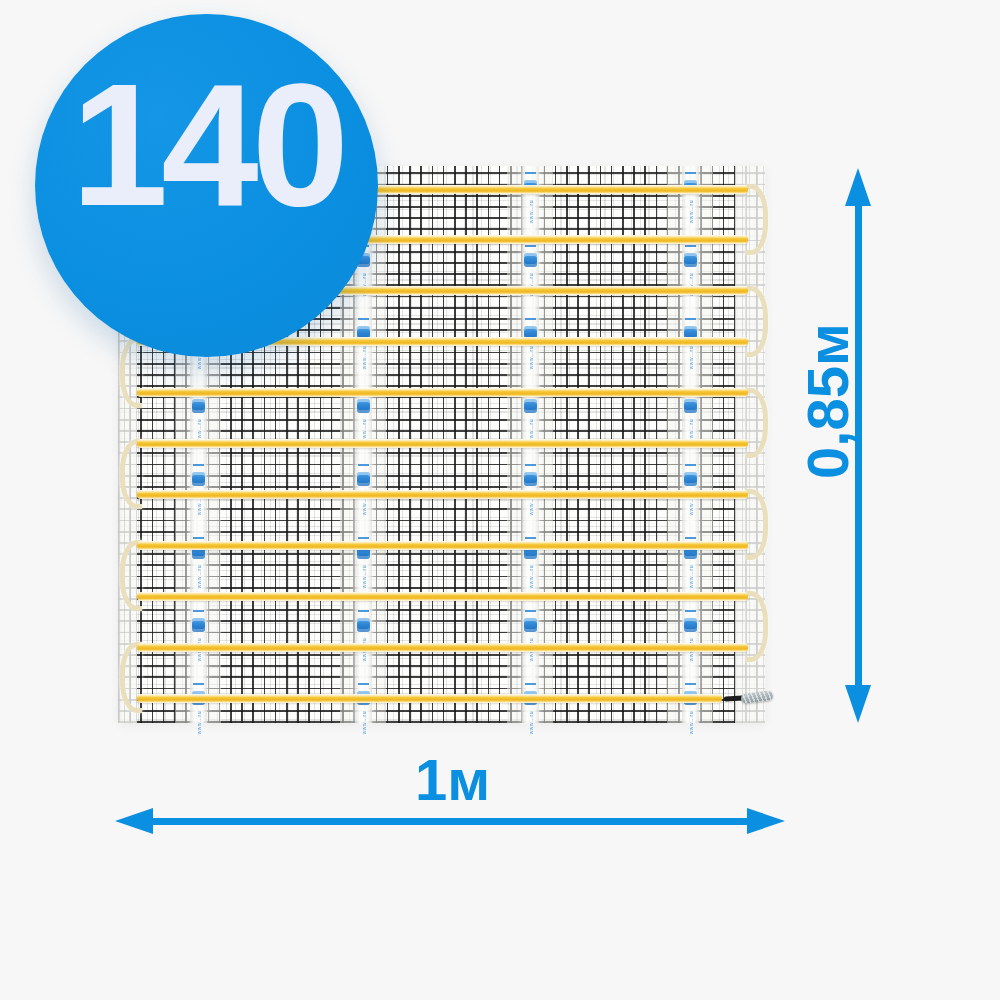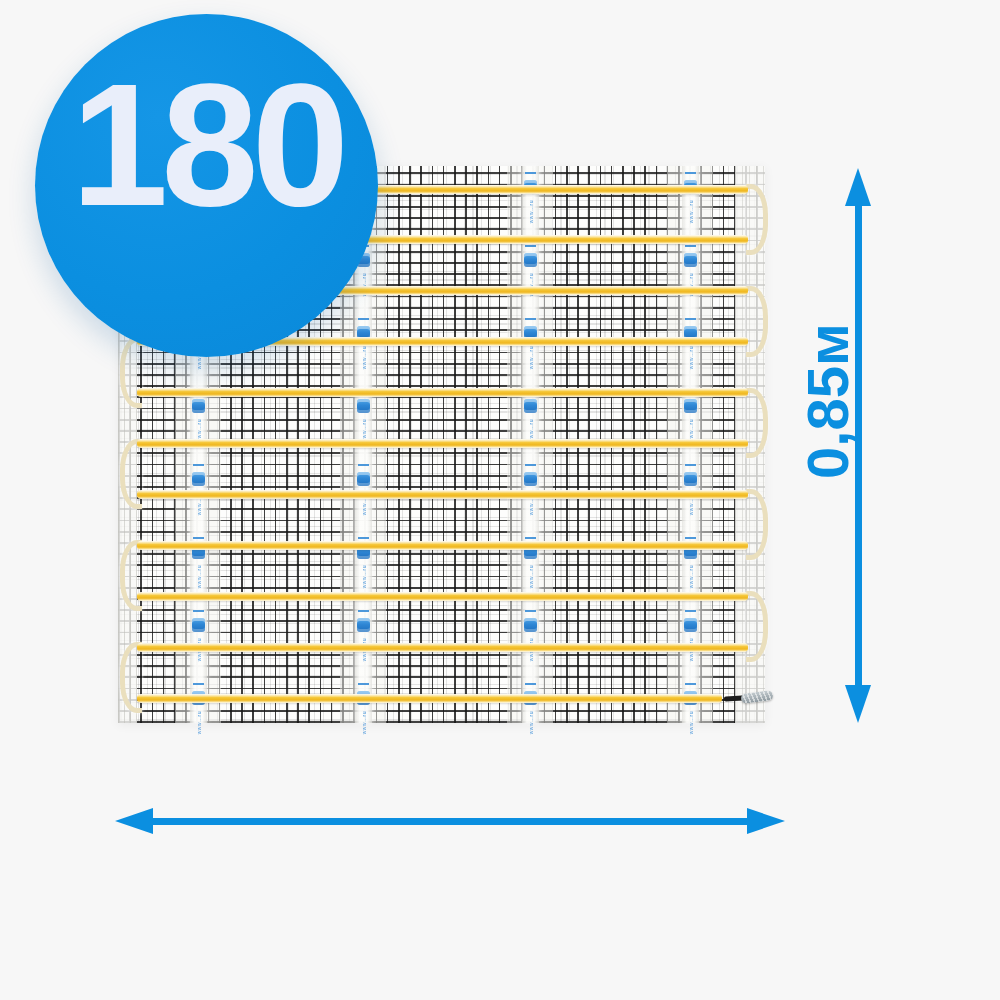--- a/index.html
+++ b/index.html
@@ -300,29 +300,30 @@
       <div class="cable" style="left: 19px; width: 611px; top: 323.9px;"></div>
       <div class="cable" style="left: 19px; width: 611px; top: 374.8px;"></div>
       <div class="cable" style="left: 19px; width: 611px; top: 425.7px;"></div>
       <div class="cable" style="left: 19px; width: 611px; top: 476.6px;"></div>
       <div class="cable" style="left: 19px; width: 585px; top: 527.5px;"></div>
       <div class="lead-black" style="left: 606px; top: 529.5px; width: 20px;"></div>
       <div class="lead-sleeve" style="left: 623px; top: 526px; width: 32px;"></div>
     </div>
 
   <div class="badge">
-    <div class="badge-value">180</div>
+    <div class="badge-value">140</div>
   </div>
 
   <div class="v-arrow">
     <div class="head-top"></div>
     <div class="shaft"></div>
     <div class="head-bottom"></div>
   </div>
   <div class="v-label">0,85м</div>
 
   <div class="h-arrow">
     <div class="head-left"></div>
     <div class="shaft"></div>
     <div class="head-right"></div>
   </div>
+  <div class="h-label">1м</div>
 
 </div>
 
 </body></html>

